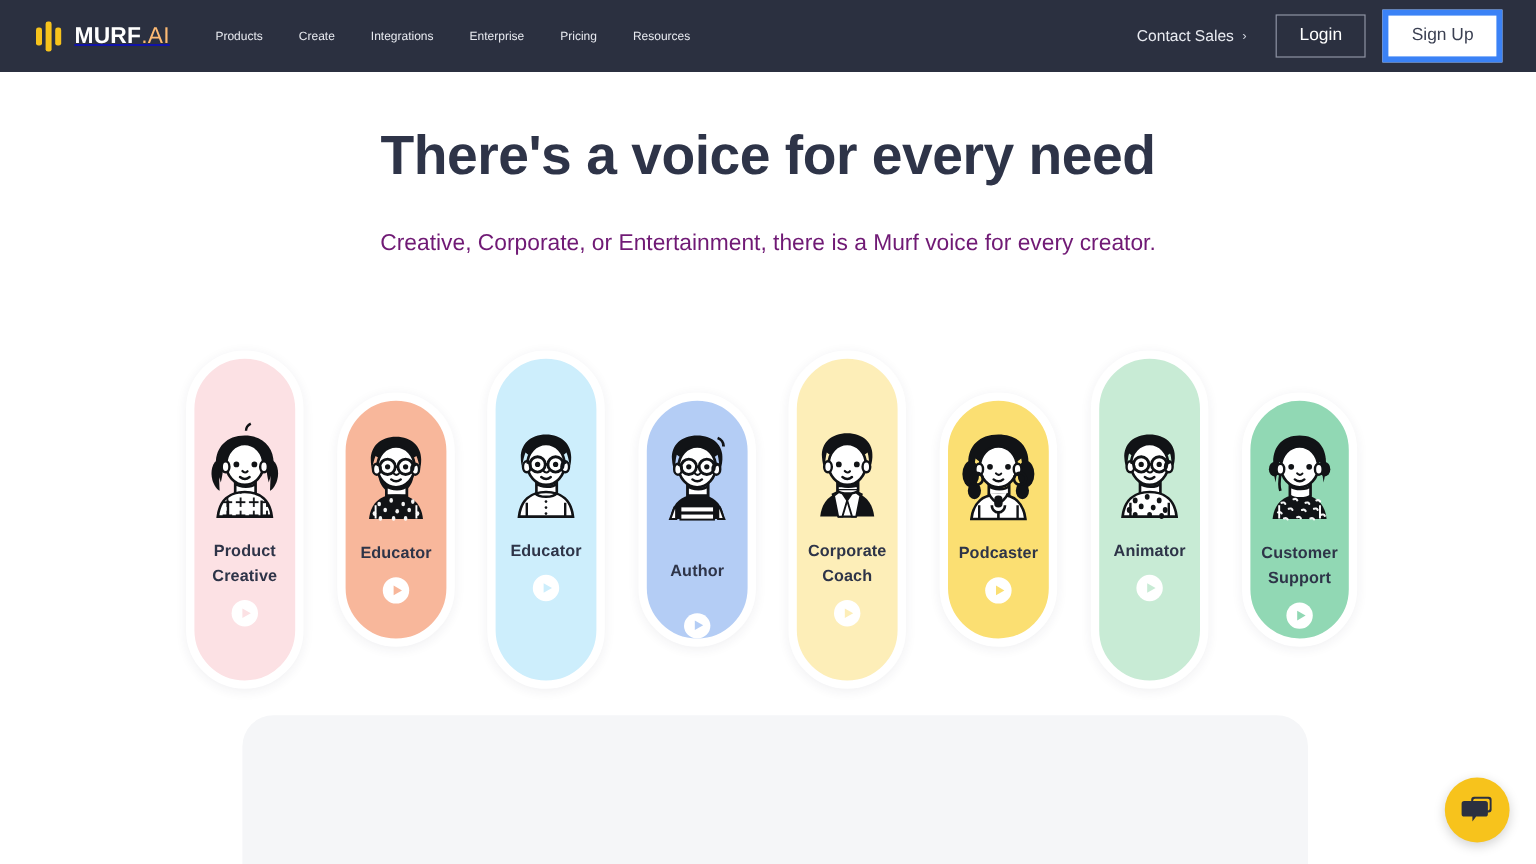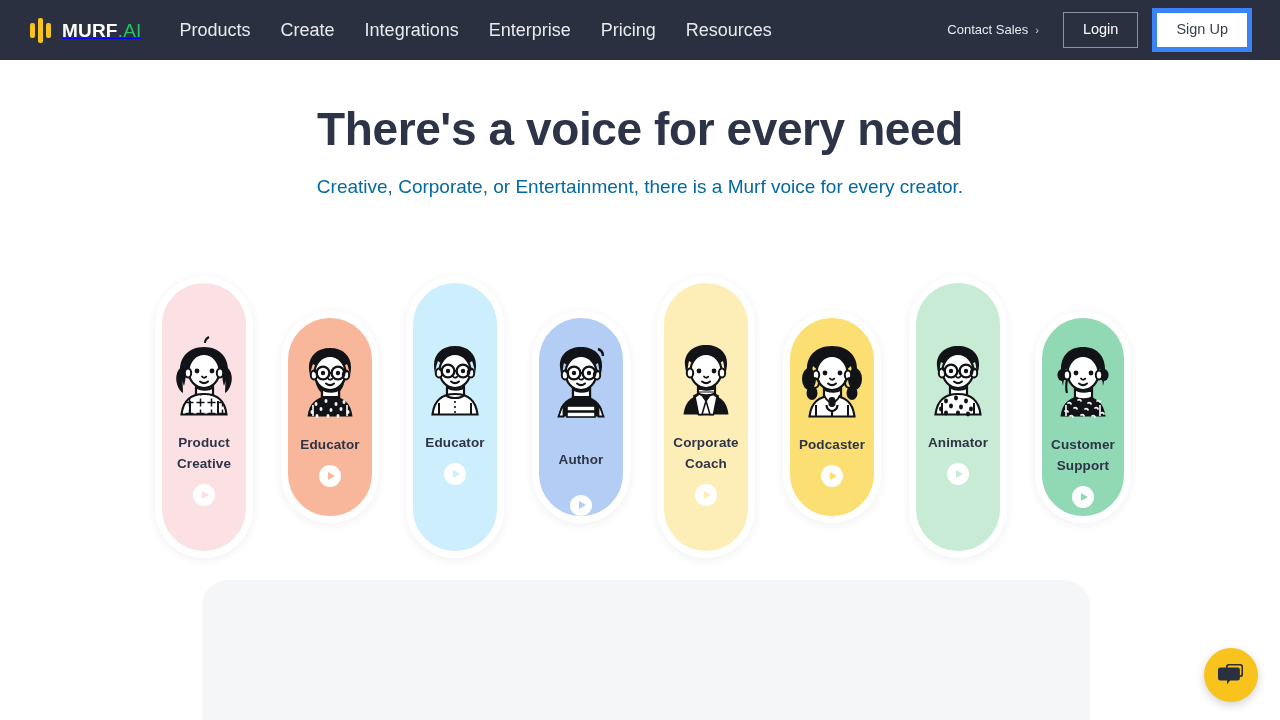--- a/index.html
+++ b/index.html
@@ -19,25 +19,25 @@
     padding: 0 28px 0 30px;
     position: relative;
   }
   .logo-wrap { display: flex; align-items: center; gap: 11px; margin-right: 38px; }
   .logo-bars { display: flex; align-items: center; gap: 3px; height: 26px; }
   .logo-bars i { display: block; width: 5px; background: #f7c31c; border-radius: 2px; }
   .logo-bars i.s { height: 15px; }
   .logo-bars i.t { height: 25px; }
   .logo-text { font-size: 19px; letter-spacing: .2px; line-height: 1; }
   .logo-text .m { color: #ffffff; font-weight: bold; }
-  .logo-text .ai { color: #22c55e; font-weight: normal; }
+  .logo-text .ai { color: #fdba74; font-weight: normal; }
 
   .nav-links { display: flex; align-items: center; gap: 30px; }
   .nav-links a {
-    color: #e8eaf0; font-size: 18px; text-decoration: none; white-space: nowrap;
+    color: #e8eaf0; font-size: 10px; text-decoration: none; white-space: nowrap;
   }
 
   .nav-right { margin-left: auto; display: flex; align-items: center; gap: 14px; }
   .contact-sales {
     color: #e8eaf0; font-size: 13px; display: flex; align-items: center; gap: 7px;
     text-decoration: none; margin-right: 10px; white-space: nowrap;
   }
   .contact-sales .chev { font-size: 11px; color: #cfd3dd; }
   .btn {
     font-size: 14.5px; border-radius: 0; padding: 8px 19px; cursor: pointer;
@@ -45,21 +45,21 @@
   }
   .btn-login { background: transparent; color: #ffffff; border: 1px solid #8e93a3; }
   .btn-signup { background: #ffffff; color: #3a3f51; border: 5px solid #3b82f6; }
 
   
   .hero { text-align: center; padding-top: 42px; }
   .hero h1 {
     font-size: 46px; font-weight: bold; color: #2e3448; letter-spacing: -0.4px;
   }
   .hero p {
-    margin-top: 20px; font-size: 19px; color: #0369a1; font-weight: normal;
+    margin-top: 36px; font-size: 19px; color: #701a75; font-weight: normal;
   }
 
   
   .stage-wrap { position: relative; height: 392px; margin-top: 56px; }
   .stage-bg {
     position: absolute; left: 202px; top: 326px; width: 888px; height: 318px;
     background: #f5f6f8; border-radius: 26px;
   }
   .cards { position: absolute; left: 0; top: 0; width: 1280px; height: 392px; }
 

